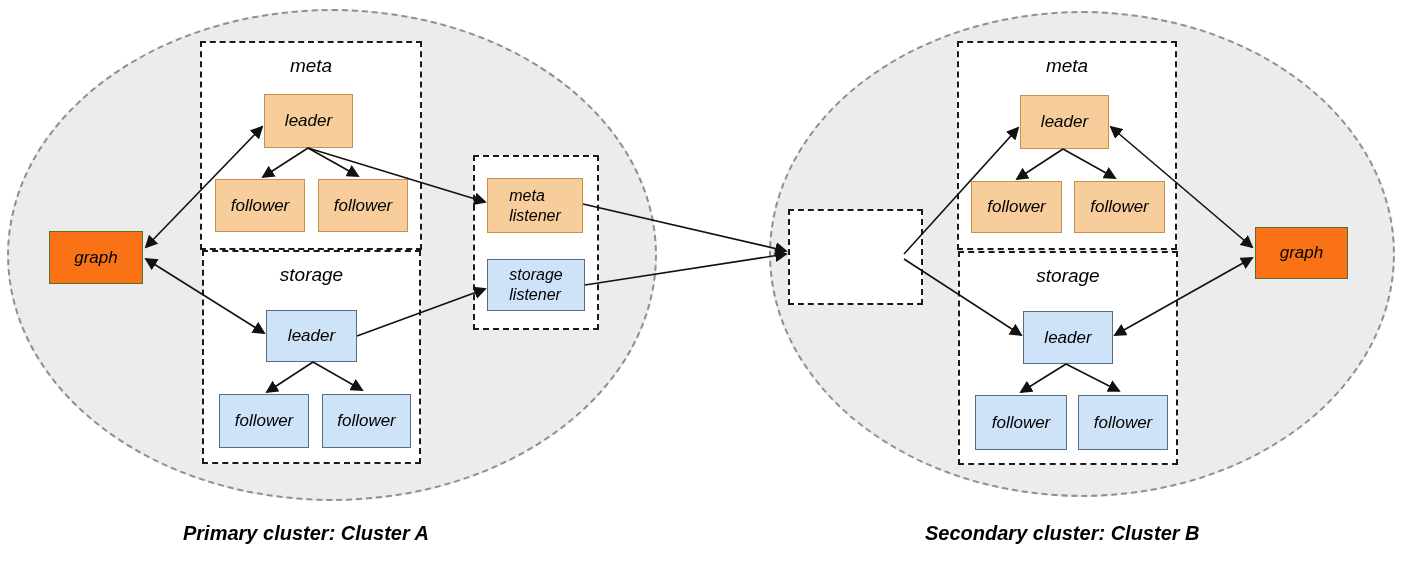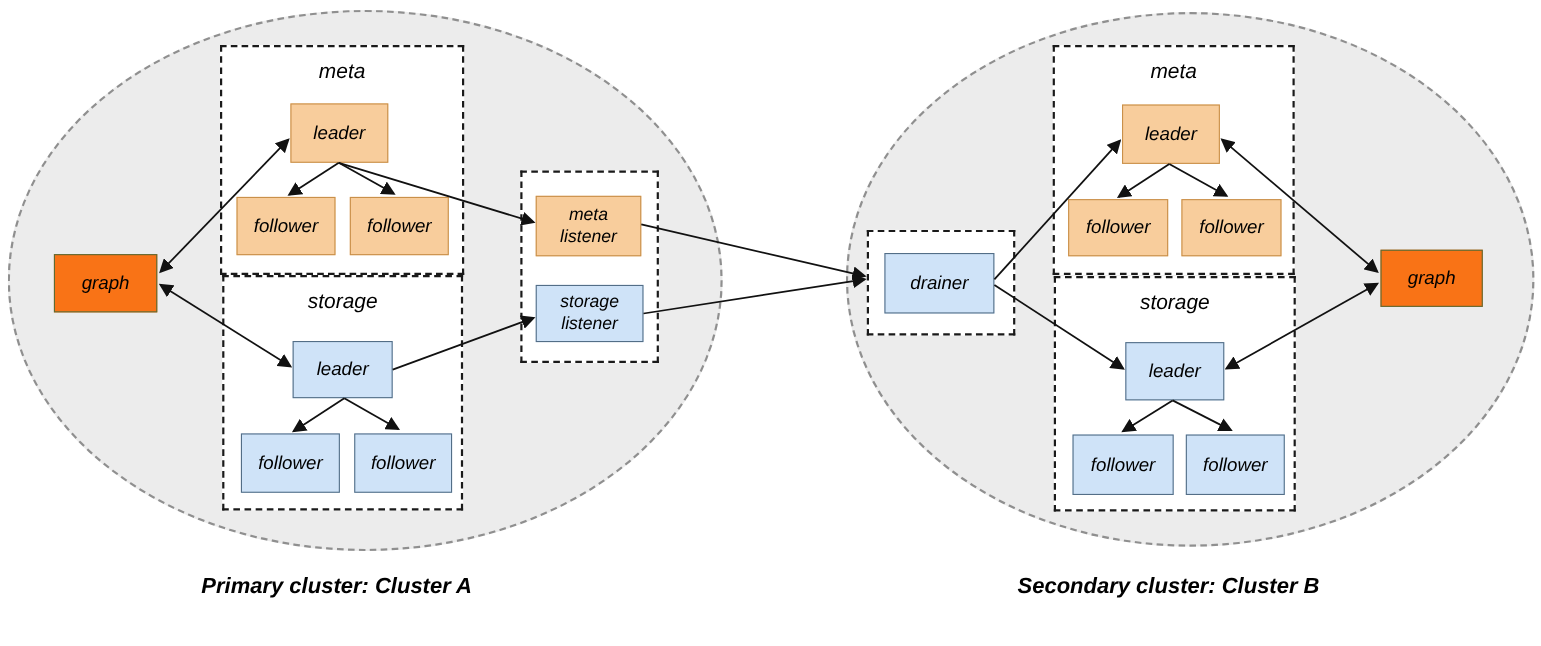--- a/index.html
+++ b/index.html
@@ -15,21 +15,21 @@
   .group {
     position:absolute; background:#ffffff;
     border:2px dashed #1a1a1a; box-sizing:border-box;
   }
   .group-label {
     position:absolute; top:13px; left:0; width:100%;
     text-align:center; font-size:19px; line-height:1;
   }
   .node {
     position:absolute; display:flex; align-items:center; justify-content:center;
-    font-size:17px; line-height:1.25; text-align:center; white-space:pre-line;
+    font-size:17px; line-height:1.25; text-align:left; white-space:pre-line;
     box-sizing:border-box;
   }
   .node.orange { background:#f8cd9c; border:1.5px solid #c9904a; }
   .node.blue   { background:#cfe3f8; border:1.5px solid #536e87; }
   .node.green  { background:#f97316; border:1.5px solid #5c6b35; }
   .caption {
     position:absolute; font-size:20px; font-weight:bold; white-space:nowrap;
   }
   svg.overlay {
     position:absolute; left:0; top:0; width:1401px; height:587px;
@@ -62,21 +62,20 @@
   <div class="node blue" style="left:266px; top:310px; width:91px; height:52px;">leader</div>
   <div class="node blue" style="left:219px; top:394px; width:90px; height:54px;">follower</div>
   <div class="node blue" style="left:322px; top:394px; width:89px; height:54px;">follower</div>
 
   <div class="node orange" style="left:487px; top:178px; width:96px; height:55px; font-size:16px;">meta
 listener</div>
   <div class="node blue" style="left:487px; top:259px; width:98px; height:52px; font-size:16px;">storage
 listener</div>
 
   <div class="group" style="left:788px; top:209px; width:135px; height:96px;"></div>
-  <div class="node blue" style="left:804px; top:230px; width:100px; height:55px;">drainer</div>
 
   <div class="group" style="left:957px; top:41px; width:220px; height:209px;">
     <div class="group-label">meta</div>
   </div>
   <div class="group" style="left:958px; top:251px; width:220px; height:214px;">
     <div class="group-label">storage</div>
   </div>
 
   <div class="node orange" style="left:1020px; top:95px; width:89px; height:54px;">leader</div>
   <div class="node orange" style="left:971px; top:181px; width:91px; height:52px;">follower</div>

